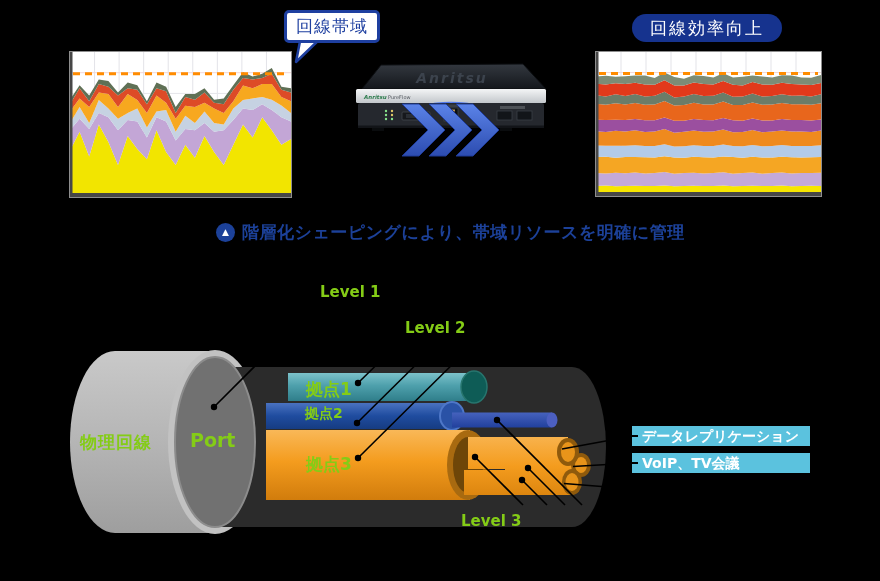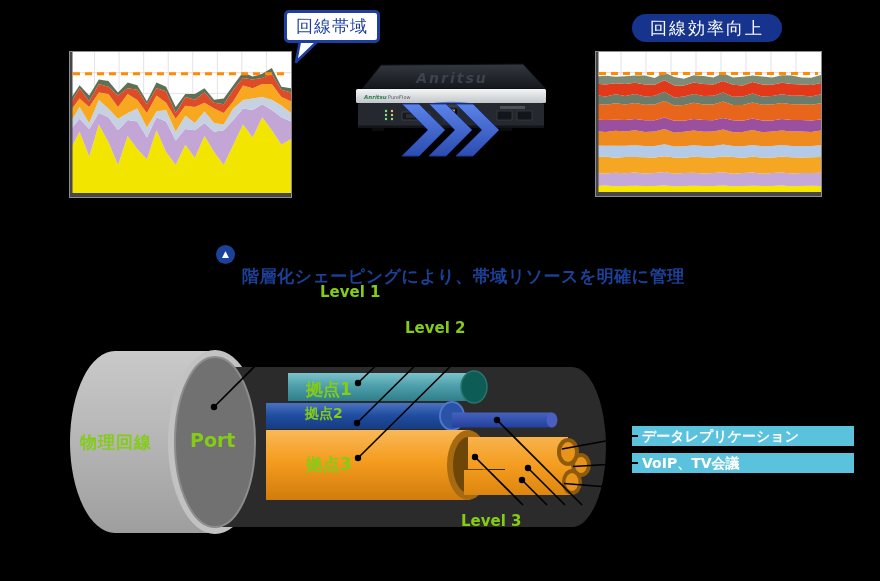--- a/index.html
+++ b/index.html
@@ -10,22 +10,22 @@
   .lbl{position:absolute;z-index:5;color:#84cc16;font-weight:bold;white-space:nowrap;}
   .callout{position:absolute;z-index:6;background:#fff;border:3px solid var(--callout-border);
            border-radius:5px;color:var(--callout-border);font-size:17px;font-weight:normal;
            padding:2px 9px;letter-spacing:1px;}
   .badge{position:absolute;z-index:6;background:var(--badge-bg);color:#fff;border-radius:14px;
          width:150px;height:28px;line-height:28px;text-align:center;font-size:17px;
          font-weight:normal;letter-spacing:2px;}
   .caption{position:absolute;z-index:6;display:flex;align-items:center;gap:7px;}
   .caption .bullet{width:19px;height:19px;border-radius:50%;background:var(--accent);
                    color:#fff;font-size:9px;line-height:19px;text-align:center;flex:0 0 auto;}
-  .caption .cap-text{color:var(--accent);font-size:17px;font-weight:bold;letter-spacing:.5px;margin-top:44px;}
-  .legend-bar{position:absolute;z-index:5;left:632px;width:222px;height:20px;
+  .caption .cap-text{color:var(--accent);font-size:17px;font-weight:bold;letter-spacing:.5px;}
+  .legend-bar{position:absolute;z-index:5;left:632px;width:178px;height:20px;
               background:var(--legend-bg);color:#fff;font-weight:bold;font-size:14px;
               line-height:20px;padding-left:10px;box-sizing:border-box;white-space:nowrap;}
   .legend-bar .tick{position:absolute;left:-1px;top:9px;width:7px;height:2px;background:#000;}
 </style>
 </head>
 <body>
 
 <div class="stage">
 
   <svg class="layer" width="880" height="581" viewBox="0 0 880 581">

